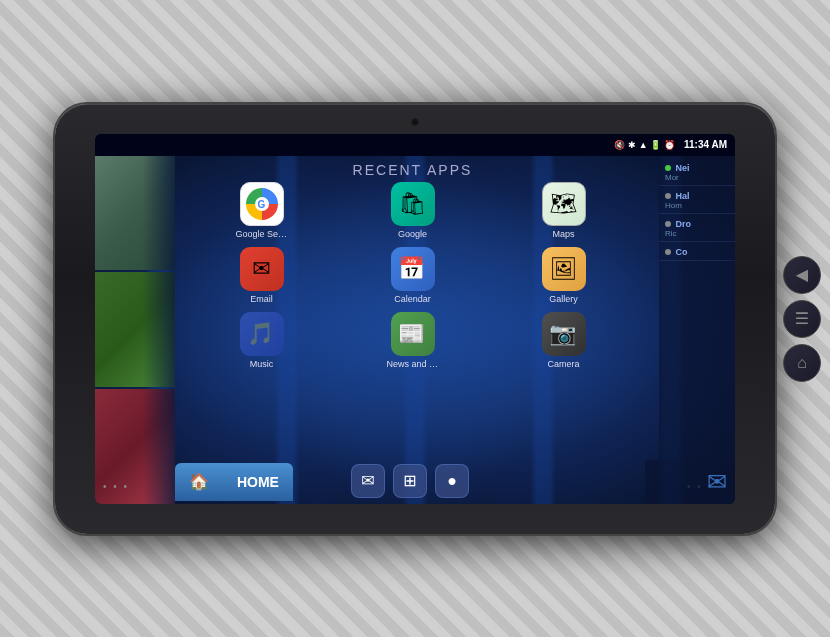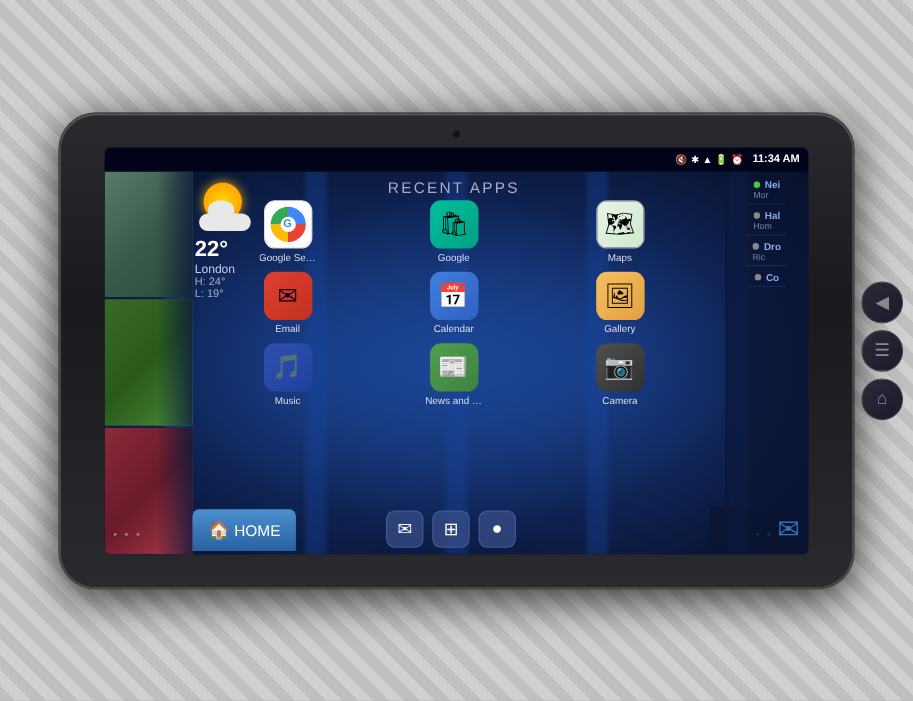--- a/index.html
+++ b/index.html
@@ -344,21 +344,22 @@
       gap: 4px;
       height: 38px;
     }
     .home-house {
       color: #fff;
       font-size: 16px;
     }
     .home-label {
       color: #fff;
       font-size: 14px;
-      font-weight: normal;
+      font-weight: bold;
+      margin-left: 24px;
     }
     .home-dots-left {
       position: absolute;
       left: -72px;
       bottom: 12px;
       color: #888;
       font-size: 10px;
       letter-spacing: 2px;
     }
     .home-dock-center {
@@ -398,21 +399,20 @@
       top: 0;
       bottom: 44px;
       width: 76px;
       z-index: 3;
       background: rgba(10,20,50,0.7);
       display: flex;
       flex-direction: column;
       padding: 4px 0;
       gap: 2px;
       overflow: hidden;
-      align-items: center;
     }
     .contact-item {
       padding: 3px 6px;
       border-bottom: 1px solid rgba(100,140,220,0.15);
     }
     .contact-name {
       font-size: 9px;
       color: #88aaee;
       font-weight: bold;
       white-space: nowrap;
@@ -509,30 +509,20 @@
           <div class="photo-overlay"></div>
         </div>
         <div class="photo-item green">
           <div class="photo-overlay"></div>
         </div>
         <div class="photo-item red-flower">
           <div class="photo-overlay"></div>
         </div>
       </div>
 
-      <div class="weather-widget">
-        <div class="weather-icon">
-          <div class="sun"></div>
-          <div class="cloud"></div>
-        </div>
-        <div class="weather-temp">22°</div>
-        <div class="weather-city">London</div>
-        <div class="weather-hi-lo">H: 24°</div>
-        <div class="weather-hi-lo">L: 19°</div>
-      </div>
 
       <div class="recent-apps">
         <div class="recent-apps-title">RECENT APPS</div>
         <div class="apps-grid">
 
           <div class="app-item">
             <div class="app-icon google-search">
               <div class="g-logo">
                   <div class="g-inner"></div>
                 </div>

